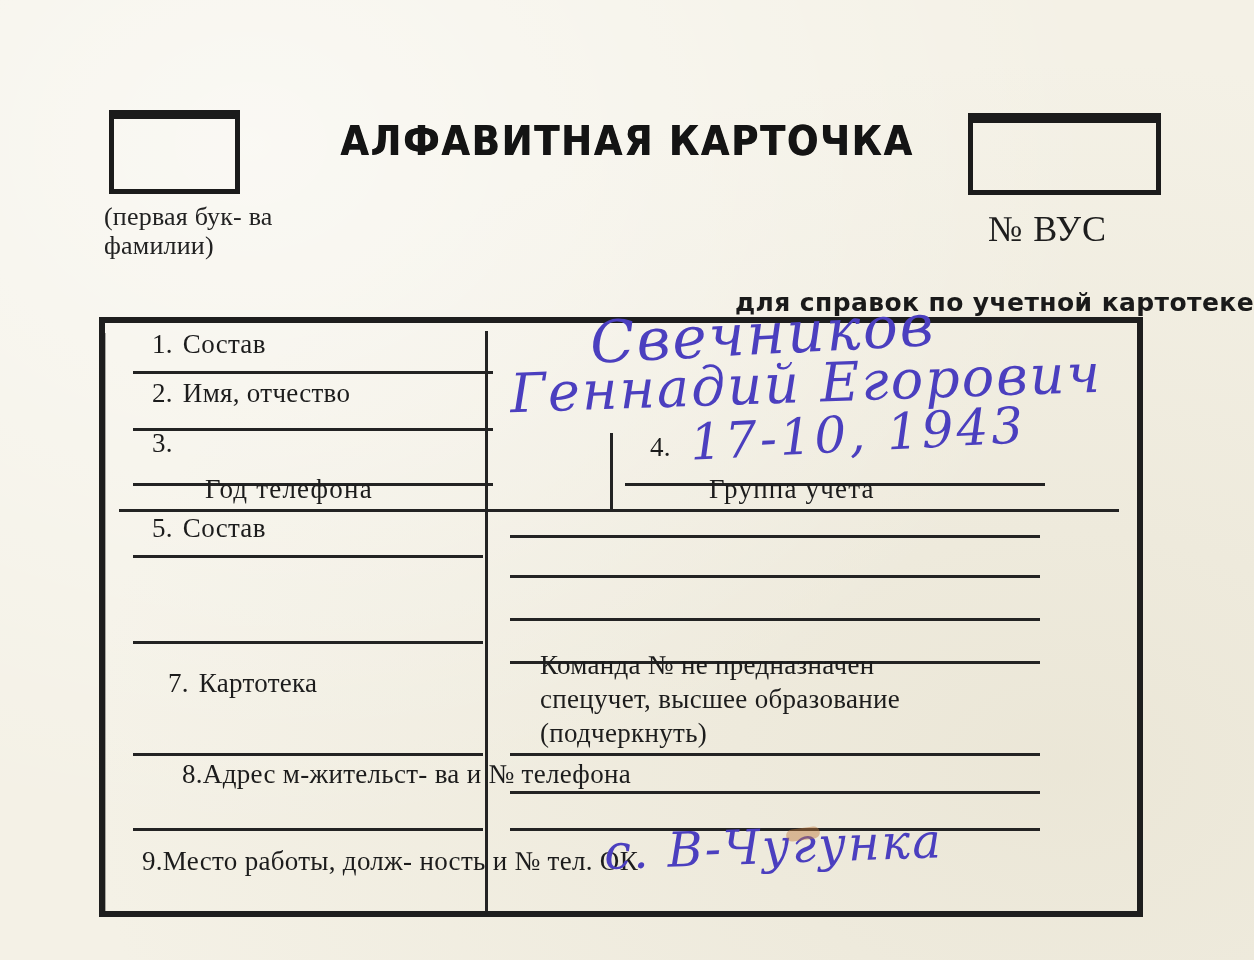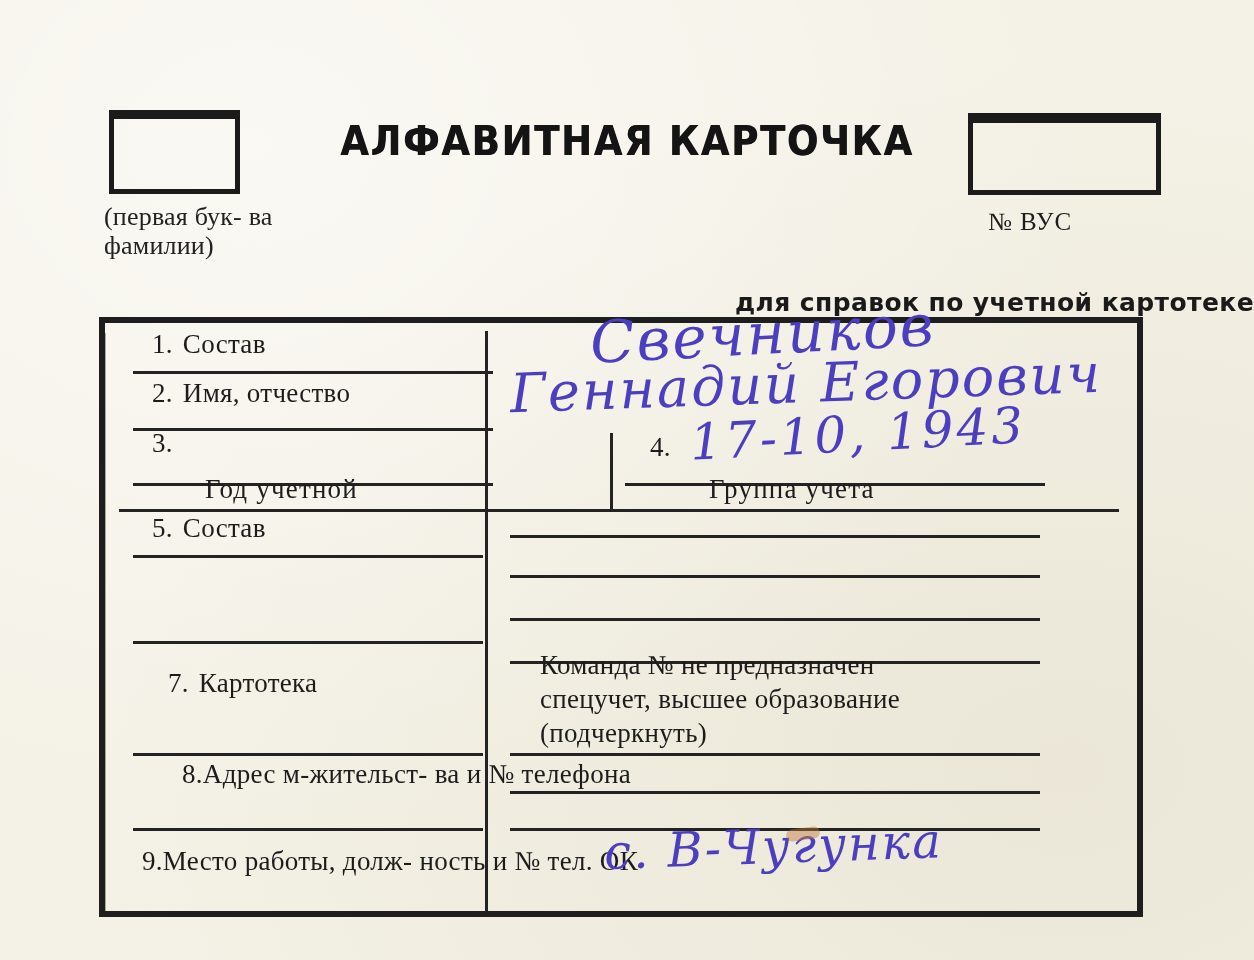--- a/index.html
+++ b/index.html
@@ -64,21 +64,21 @@
     width: 193px;
     height: 82px;
     border: 5px solid #1b1b1b;
     border-top-width: 10px;
     box-sizing: border-box;
   }
   .vus-caption {
     position: absolute;
     left: 988px;
     top: 208px;
-    font-size: 25px;
+    font-size: 36px;
     color: #1d1d1d;
     letter-spacing: 1px;
   }
   .subtitle {
     position: absolute;
     left: 0;
     top: 288px;
     width: 1254px;
     text-align: right;
     font-family: "DejaVu Sans", sans-serif;
@@ -240,21 +240,21 @@
   <div class="lbl" style="left:152px; top:378px;">
     <span class="num">2.</span><span>Имя,  отчество</span>
   </div>
   <div class="lbl" style="left:152px; top:428px;">
     <span class="num">3.</span><span></span>
   </div>
   <div class="lbl" style="left:650px; top:432px;">
     <span class="num">4.</span><span></span>
   </div>
 
-  <div class="center-lbl" style="left:205px; top:474px;">Год  учетной</div>
+  <div class="center-lbl" style="left:205px; top:474px;">Год  телефона</div>
   <div class="center-lbl" style="left:709px; top:474px;">Группа  учета</div>
 
   <div class="lbl" style="left:152px; top:513px;">
     <span class="num">5.</span><span>Состав</span>
   </div>
 
 
   <div class="lbl" style="left:152px; top:668px;margin-left:16px;">
     <span class="num">7.</span><span>Картотека</span>
   </div>

